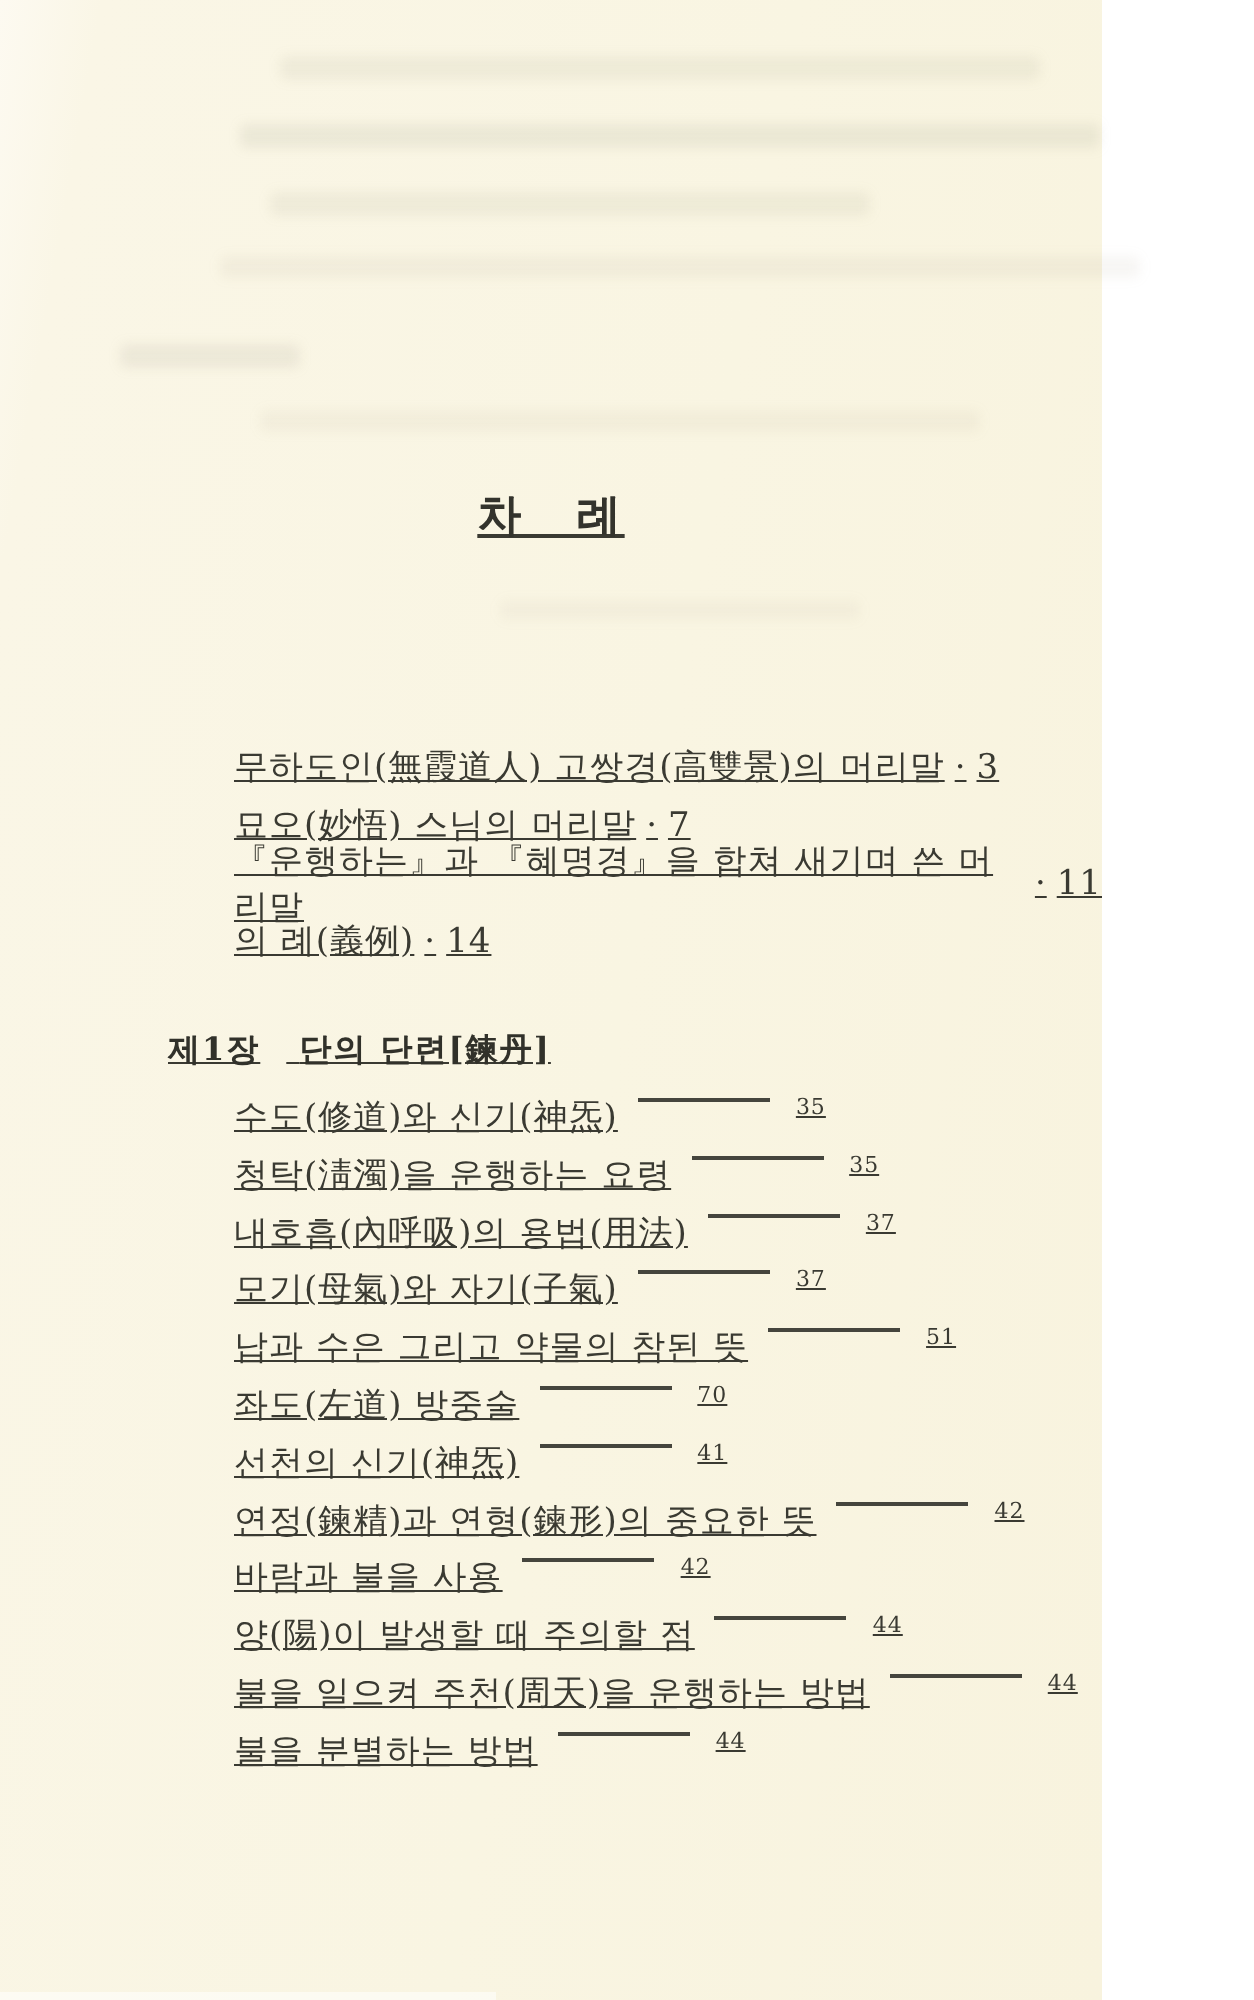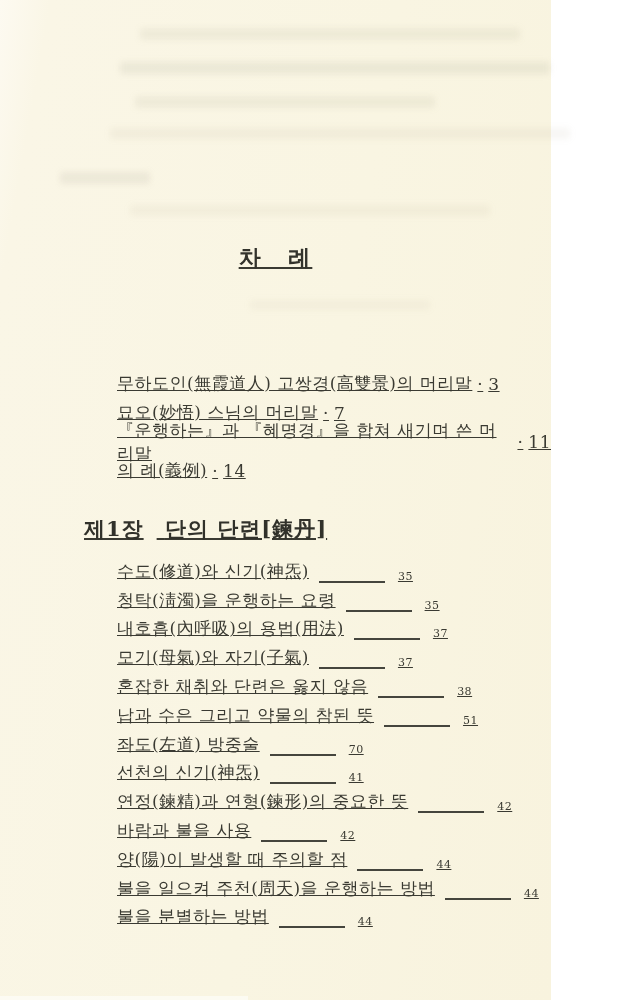--- a/index.html
+++ b/index.html
@@ -54,35 +54,35 @@
     align-items: center;
     height: 29px;
     font-size: 17px;
     letter-spacing: 0.5px;
   }
   .fm-sep { margin: 0 5px; }
   .fm-page { font-size: 17px; }
 
   .chapter-heading {
     margin: 30px 4px 0 84px;
-    font-size: 21px;
+    font-size: 16px;
     font-weight: bold;
     color: #31312a;
     letter-spacing: 1px;
   }
   .chapter-heading .ch-num { margin-right: 13px; }
 
   .toc {
     list-style: none;
     margin: 11px 0 0 117px;
     padding: 0;
   }
   .toc li {
     display: flex;
-    align-items: flex-end;
+    align-items: flex-start;
     height: 28.8px;
     font-size: 17px;
     letter-spacing: 0.5px;
   }
   .toc-rule {
     display: inline-block;
     width: 66px;
     height: 0;
     border-top: 2px solid #45453d;
     margin: 2px 13px 0 10px;
@@ -166,25 +166,20 @@
         <span class="toc-rule"></span>
         <span class="toc-page">37</span>
       </li>
 
       <li>
         <span class="toc-label">모기(母氣)와 자기(子氣)</span>
         <span class="toc-rule"></span>
         <span class="toc-page">37</span>
       </li>
 
-      <li>
-        <span class="toc-label">혼잡한 채취와 단련은 옳지 않음</span>
-        <span class="toc-rule"></span>
-        <span class="toc-page">38</span>
-      </li>
 
       <li>
         <span class="toc-label">납과 수은 그리고 약물의 참된 뜻</span>
         <span class="toc-rule"></span>
         <span class="toc-page">51</span>
       </li>
 
       <li>
         <span class="toc-label">좌도(左道) 방중술</span>
         <span class="toc-rule"></span>

